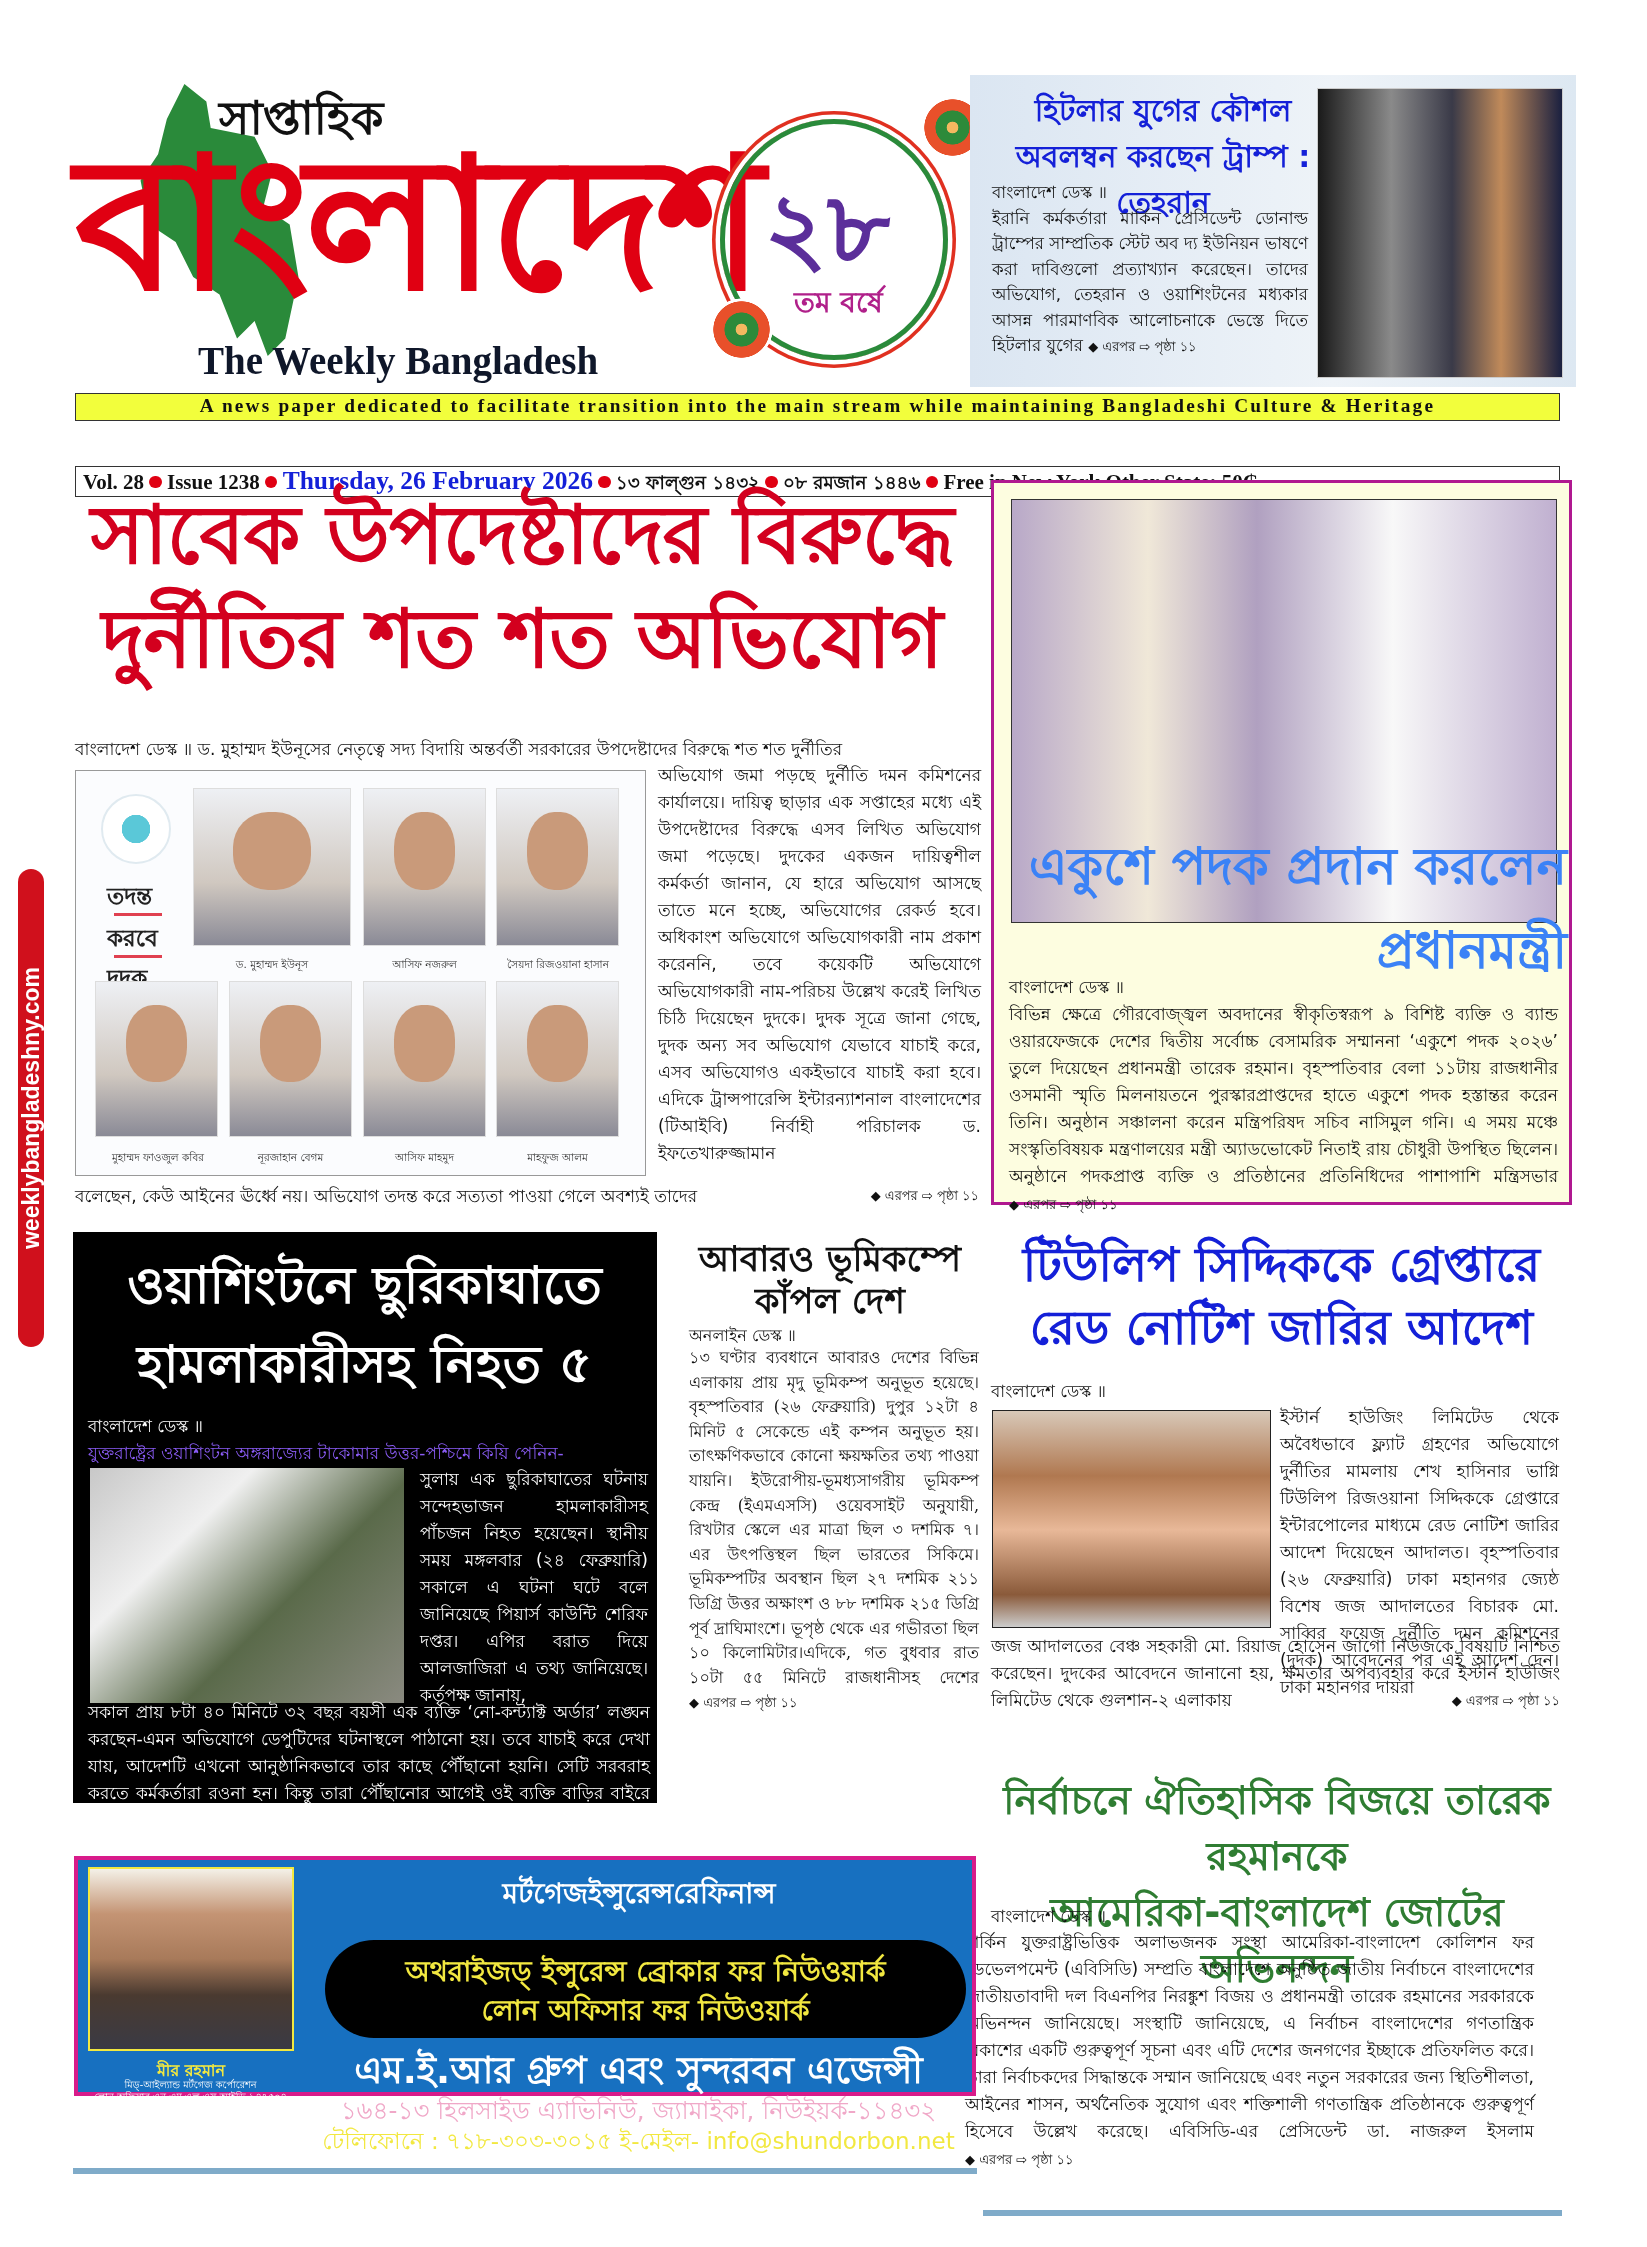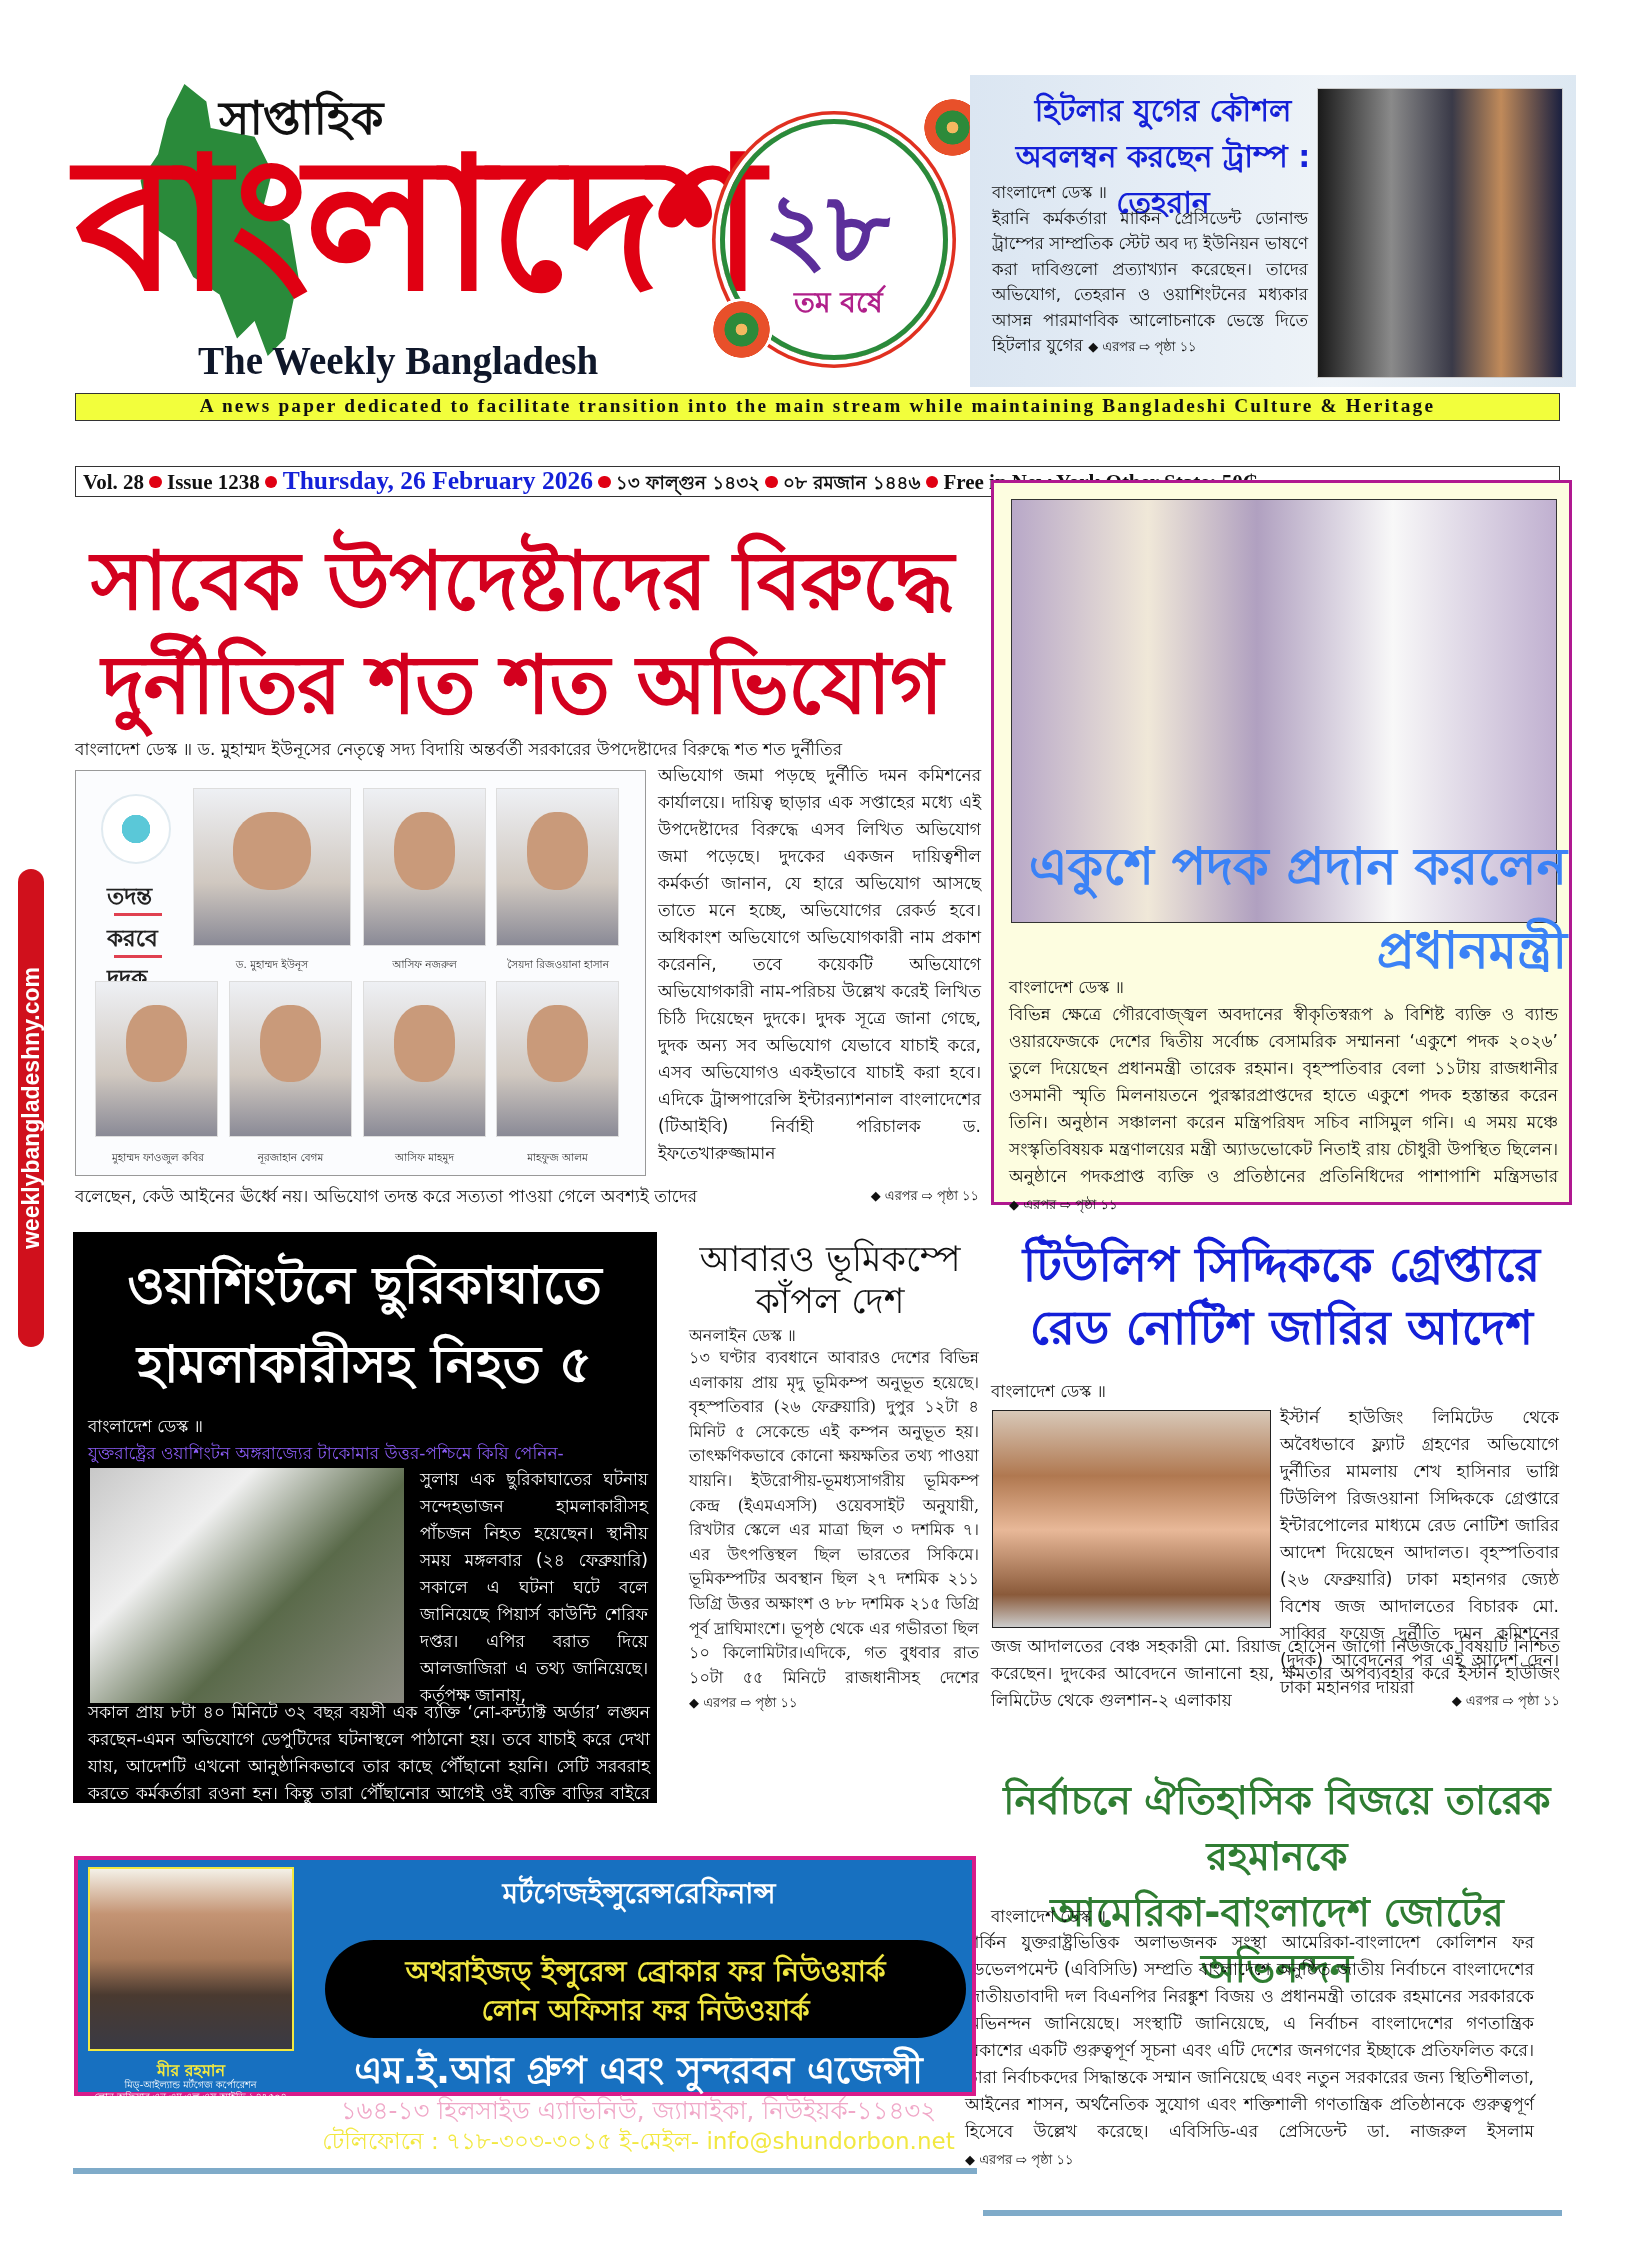--- a/index.html
+++ b/index.html
@@ -23,21 +23,21 @@
   #teaser-photo { left: 1317px; top: 88px; width: 246px; height: 290px; background: linear-gradient(90deg, #1a1a1a, #8a8a8a 30%, #3a3a48 55%, #c08a5a 75%, #1a2040); border: 1.8px solid #ccc; }
   #teaser-body { left: 992px; top: 180px; width: 316px; font-size: 16.7px; line-height: 25.5px; text-align: justify; }
 
   
   #tagline { left: 75px; top: 393px; width: 1485px; height: 28px; background: #f2fe3c; border: 1.8px solid #333; font-size: 19.3px; font-weight: bold; letter-spacing: 2.2px; text-align: center; line-height: 24.6px; font-family: "Liberation Serif", serif; }
   #datebar { left: 75px; top: 435px; width: 1485px; height: 31px; border: 1.8px solid #333; font-family: "Liberation Serif", serif; font-weight: bold; font-size: 21px; line-height: 27px; padding-left: 7px; white-space: nowrap; margin-top: 31px; }
   .dot { display: inline-block; width: 12.3px; height: 12.3px; border-radius: 50%; background: #e00012; margin: 0 5.3px; vertical-align: 0.9px; }
   .date-blue { color: #1420d8; font-size: 25.5px; }
 
   
-  #main-headline { left: 70px; top: 483px; width: 904px; text-align: center; font-size: 81px; font-weight: bold; color: #d3001e; line-height: 104px; letter-spacing: -0.9px; margin-top: 46px; }
+  #main-headline { left: 70px; top: 483px; width: 904px; text-align: center; font-size: 81px; font-weight: bold; color: #d3001e; line-height: 104px; letter-spacing: -0.9px; }
   #main-lead { left: 75px; top: 736px; width: 904px; font-size: 17px; line-height: 26px; }
   #main-figure { left: 75px; top: 770px; width: 571px; height: 406px; border: 0.9px solid #999; background: #fbfcfe; }
   #main-col { left: 658px; top: 762px; width: 323px; }
   #main-tail { left: 75px; top: 1183px; width: 904px; font-size: 17px; line-height: 26px; }
   .person { position: absolute; background: linear-gradient(180deg, #eef0f4, #d0c8c0 60%, #8a8a96); border: 0.9px solid #ddd; }
   .person-head { position: absolute; left: 25%; top: 15%; width: 50%; height: 50%; border-radius: 45%; background: #c99a7a; }
   .person-cap { position: absolute; font-size: 10.5px; color: #333; text-align: center; }
   #dudok-logo { left: 101px; top: 794px; width: 70px; height: 70px; border-radius: 50%; border: 2.6px solid #e0eaf0; background: radial-gradient(circle, #5ac8d8 30%, #fff 31%); }
   .dudok-word { position: absolute; font-size: 23px; font-weight: bold; color: #222; left: 107px; }
   .dudok-rule { position: absolute; left: 114px; width: 48px; height: 2.6px; background: #e04050; }
@@ -52,21 +52,21 @@
   
   #wa-box { left: 73px; top: 1232px; width: 584px; height: 571px; background: #000; color: #fff; }
   #wa-headline { left: 79px; top: 1246px; width: 571px; text-align: center; font-size: 51px; font-weight: bold; line-height: 79px; color: #fff; }
   #wa-byline { left: 88px; top: 1413px; font-size: 16.7px; color: #fff; }
   #wa-lead { left: 88px; top: 1440px; width: 562px; font-size: 17px; line-height: 26px; color: #8b5cf6; }
   #wa-photo { left: 90px; top: 1468px; width: 314px; height: 235px; background: linear-gradient(135deg, #c8c8c8, #f0f0f0 30%, #5a6a4a 60%, #8a8a80); }
   #wa-col { left: 420px; top: 1466px; width: 228px; color: #fff; }
   #wa-tail { left: 88px; top: 1699px; width: 562px; color: #fff; }
 
   
-  #eq-headline { left: 672px; top: 1238px; width: 316px; text-align: center; font-size: 35px; font-weight: normal; line-height: 42px; font-family: "DejaVu Serif", serif; }
+  #eq-headline { left: 672px; top: 1238px; width: 316px; text-align: center; font-size: 35px; font-weight: bold; line-height: 42px; font-family: "DejaVu Serif", serif; }
   #eq-byline { left: 689px; top: 1323px; font-size: 16px; }
   #eq-body { left: 689px; top: 1346px; width: 290px; font-size: 16px; line-height: 24.6px; text-align: justify; font-family: "DejaVu Serif", serif; }
 
   
   #tulip-headline { left: 983px; top: 1233px; width: 597px; text-align: center; font-size: 47px; font-weight: bold; color: #1420d8; line-height: 63px; }
   #tulip-byline { left: 991px; top: 1378px; font-size: 16.7px; }
   #tulip-photo { left: 992px; top: 1410px; width: 184px; height: 218px; border: 1.8px solid #222; background: linear-gradient(180deg, #d8c8b8, #b07850 30%, #e8b898 55%, #8a5a3a 85%, #ccc); }
   #tulip-col { left: 1280px; top: 1404px; width: 279px; }
   #tulip-tail { left: 991px; top: 1633px; width: 569px; }
 

